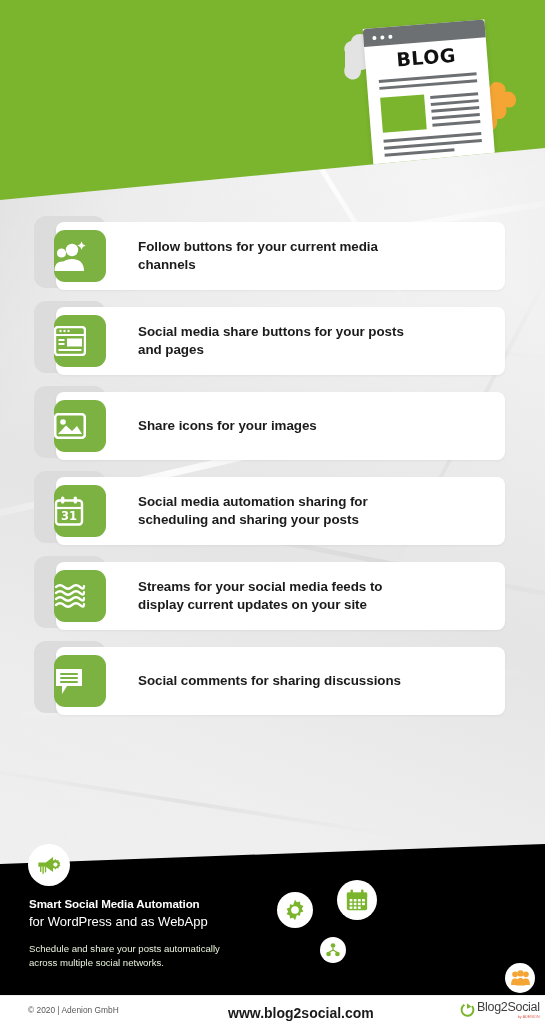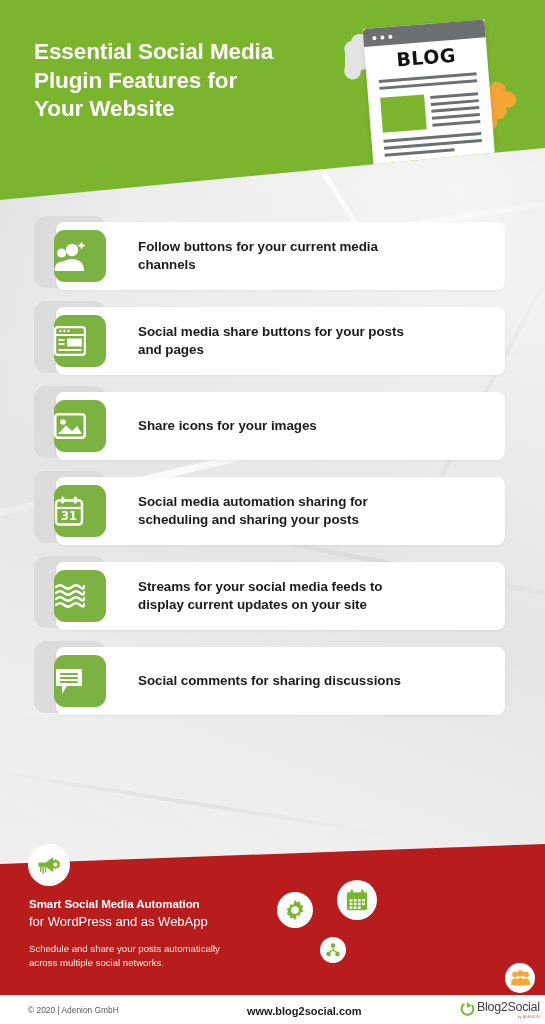--- a/index.html
+++ b/index.html
@@ -94,21 +94,21 @@
     position:absolute; left:138px; top:0; width:350px; height:80px;
     display:flex; align-items:center;
     font-size:13.4px; font-weight:bold; color:#1b1b1b; line-height:1.33;
     letter-spacing:-0.05px;
   }
   .card-text span { display:block; }
 
   
   .footer {
     position:absolute; left:0; top:844px; width:545px; height:151px;
-    background:#b91c1c;
+    background:#000000;
     clip-path: polygon(0 20px, 545px 0, 545px 151px, 0 151px);
     overflow:hidden;
   }
   .footer-head {
     position:absolute; left:29px; top:53px;
     color:#ffffff; font-size:11.6px; font-weight:bold; letter-spacing:-0.1px;
   }
   .footer-sub {
     position:absolute; left:29px; top:70px;
     color:#ffffff; font-size:13px; font-weight:normal;
@@ -135,22 +135,22 @@
     position:absolute; border-radius:50%; background:#ffffff;
     display:flex; align-items:center; justify-content:center;
   }
 
   
   .bottombar {
     position:absolute; left:0; top:995px; width:545px; height:29px;
     background:#ffffff; border-top:1px solid #f0f0f0;padding-left:8px;
   }
   .bb-copy { position:absolute; left:28px; top:9px; font-size:8.4px; color:#595959; }
-  .bb-url  { position:absolute; left:228px; top:9px; font-size:11px; color:#1a1a1a; font-weight:bold;margin-left:19px; }
-  .bb-logo { position:absolute; left:460px; top:5px; display:flex; align-items:flex-start; gap:2px; }
+  .bb-url  { position:absolute; left:228px; top:9px; font-size:14px; color:#1a1a1a; font-weight:bold; }
+  .bb-logo { position:absolute; left:460px; top:5px; display:flex; align-items:center; gap:2px; }
   .bb-logo-text { font-size:12.5px; color:#3d3d3d; letter-spacing:-0.3px; line-height:1; }
   .bb-logo-sub { font-size:3.6px; color:#E0564E; letter-spacing:0.1px; text-align:right; display:block; margin-top:1px; }
 </style>
 </head>
 <body>
 
 <div id="page">
 
   <div class="paper-bg">
     <div class="crease" style="left:-40px; top:120px; width:420px; height:4px; transform:rotate(14deg);"></div>
@@ -158,25 +158,20 @@
     <div class="crease" style="left:40px;  top:330px; width:520px; height:4px; transform:rotate(6deg);"></div>
     <div class="crease w" style="left:-60px; top:470px; width:460px; height:7px; transform:rotate(-13deg);"></div>
     <div class="crease" style="left:150px; top:560px; width:470px; height:5px; transform:rotate(11deg);"></div>
     <div class="crease w" style="left:10px;  top:690px; width:520px; height:6px; transform:rotate(-5deg);"></div>
     <div class="crease" style="left:-30px; top:800px; width:430px; height:4px; transform:rotate(9deg);"></div>
     <div class="crease w" style="left:180px; top:180px; width:300px; height:5px; transform:rotate(58deg);"></div>
     <div class="crease" style="left:300px; top:420px; width:340px; height:4px; transform:rotate(-62deg);"></div>
   </div>
 
   <div class="header">
-    <div class="header-title">
-      <div>Essential Social Media</div>
-      <div>Plugin Features for</div>
-      <div>Your Website</div>
-    </div>
 
     <div class="hdr-art">
 
       <svg class="puzzle-gray" viewBox="0 0 52 60">
         <path fill="currentColor" d="M18,2 C26,2 30,7 28,12 C33,10 38,13 38,19 C38,25 33,28 28,26 C30,33 26,38 19,38
           C19,45 14,49 8,47 C3,45 1,40 3,35 L3,20 C1,15 4,10 9,9 C10,5 13,2 18,2 Z"></path>
       </svg>
 
       <svg class="puzzle-orange" viewBox="0 0 52 64">
         <path fill="currentColor" d="M14,2 C21,2 25,7 23,12 C29,10 34,14 34,20 C34,26 29,29 24,27 C26,34 22,40 15,39

